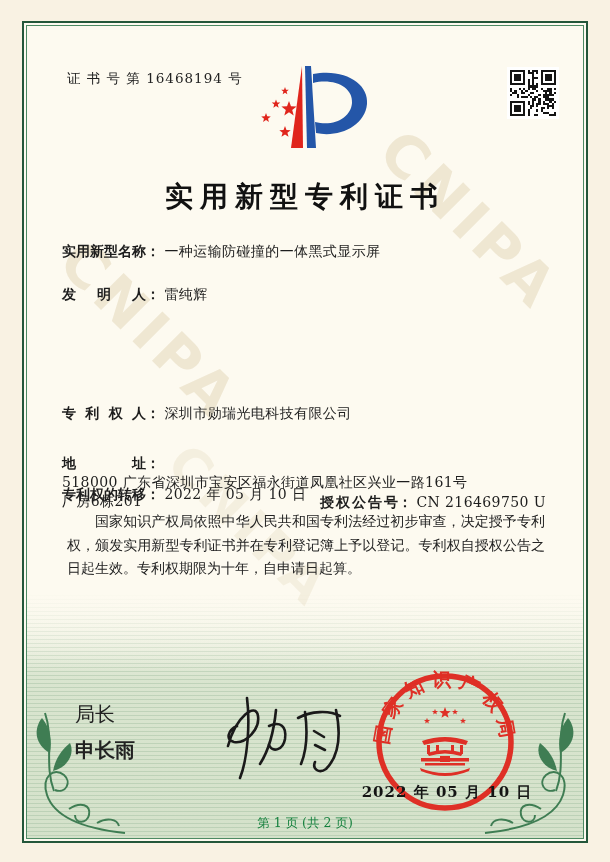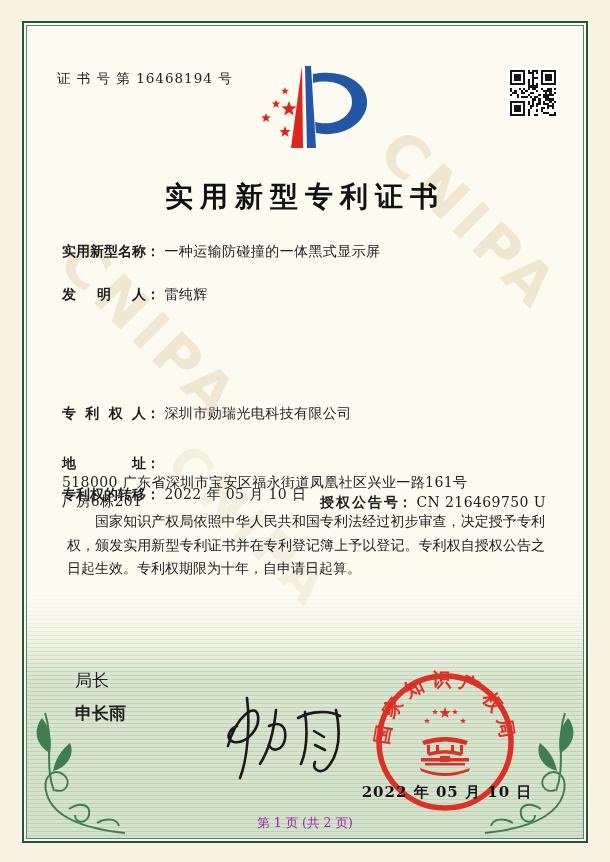--- a/index.html
+++ b/index.html
@@ -18,46 +18,46 @@
   .guilloche-fade{position:absolute;left:0;right:0;top:565px;height:80px;
      background:linear-gradient(180deg,#fdfaf0 0,rgba(253,250,240,0) 100%);}
   
   .wm{position:absolute;font-family:"DejaVu Sans","Liberation Sans",sans-serif;
       font-weight:bold;color:#d9c9a4;opacity:.38;transform:rotate(45deg);
       letter-spacing:6px;pointer-events:none;}
   .wm1{font-size:58px;left:330px;top:160px;}
   .wm2{font-size:58px;left:10px;top:270px;}
   .wm3{font-size:52px;left:120px;top:470px;opacity:.22;}
   
-  .certno{position:absolute;left:30px;top:44px;font-size:13.5px;letter-spacing:1px;color:#222;}
+  .certno{position:absolute;left:40px;top:44px;font-size:13.5px;letter-spacing:1px;color:#222;}
   .qr{position:absolute;left:480px;top:41px;width:52px;height:52px;background:#fff;padding:3px;box-sizing:border-box;}
   .logo{position:absolute;left:212px;top:30px;width:150px;height:98px;}
   .title{position:absolute;left:0;right:0;top:131px;text-align:center;
          font-size:28px;font-weight:bold;letter-spacing:7px;color:#111;margin-top:21px;}
   
   .row{position:absolute;left:35px;right:30px;font-size:14px;line-height:19px;}
   .lbl{display:inline-block;width:84px;text-align:justify;text-align-last:justify;
        font-weight:600;vertical-align:top;}
   .colon{font-weight:600;vertical-align:top;}
   .val{display:inline-block;vertical-align:top;max-width:412px;letter-spacing:.4px;}
   .grant2{position:absolute;left:258px;top:8px;white-space:nowrap;}
   .grant2 .lbl{width:78px;}
   
   .paras{position:absolute;left:36px;right:34px;top:480px;font-size:14px;
          line-height:23.5px;text-align:justify;color:#222;}
   .paras p{margin:4px;text-indent:2em;}
   
-  .signer{position:absolute;left:48px;top:646px;font-size:17px;line-height:1;
+  .signer{position:absolute;left:48px;top:678px;font-size:20px;line-height:1;
           font-family:"DejaVu Sans","Liberation Sans",sans-serif;color:#222;}
   .signer div+div{margin-top:16px;font-weight:bold;}
   .signature{position:absolute;left:183px;top:656px;}
   .seal{position:absolute;left:333px;top:631px;opacity:.94;}
   .seal-date{position:absolute;left:330px;top:757px;width:180px;text-align:center;
              font-size:15px;font-weight:600;color:#141414;letter-spacing:1px;}
-  .footer{position:absolute;left:0;right:0;top:789px;text-align:center;font-size:12.5px;color:#a21caf;}
+  .footer{position:absolute;left:0;right:0;top:789px;text-align:center;font-size:12.5px;color:#15803d;}
   .flourish{position:absolute;bottom:0;}
   .flourish.bl{left:0;}
   .flourish.br{right:0;transform:scaleX(-1);}
 </style>
 </head>
 <body>
 
 <div class="page">
 
   <div class="frame-outer">

